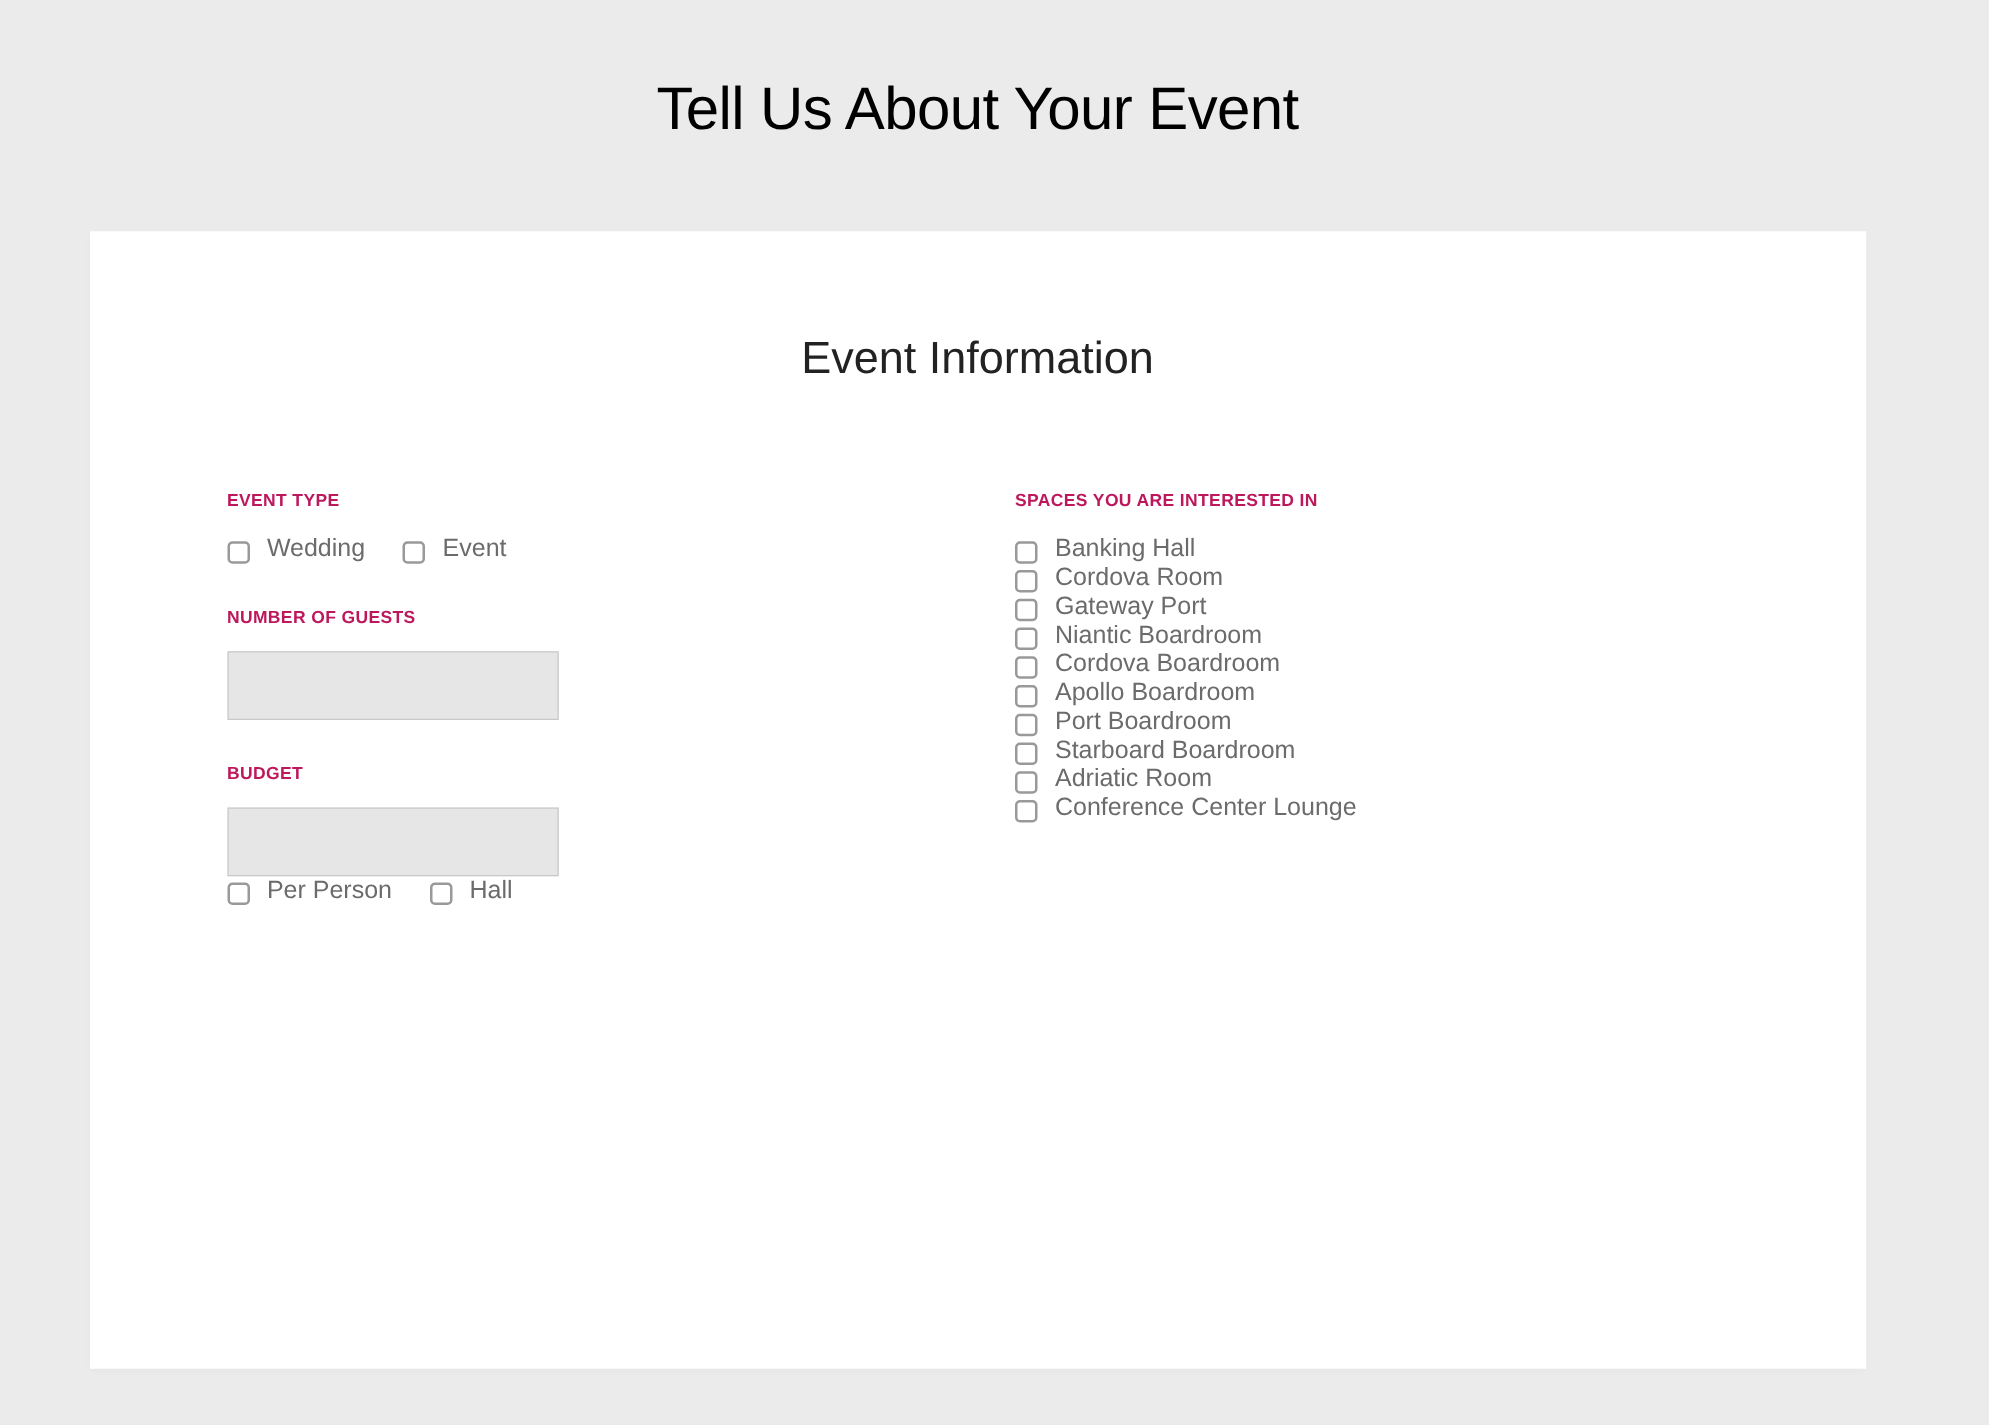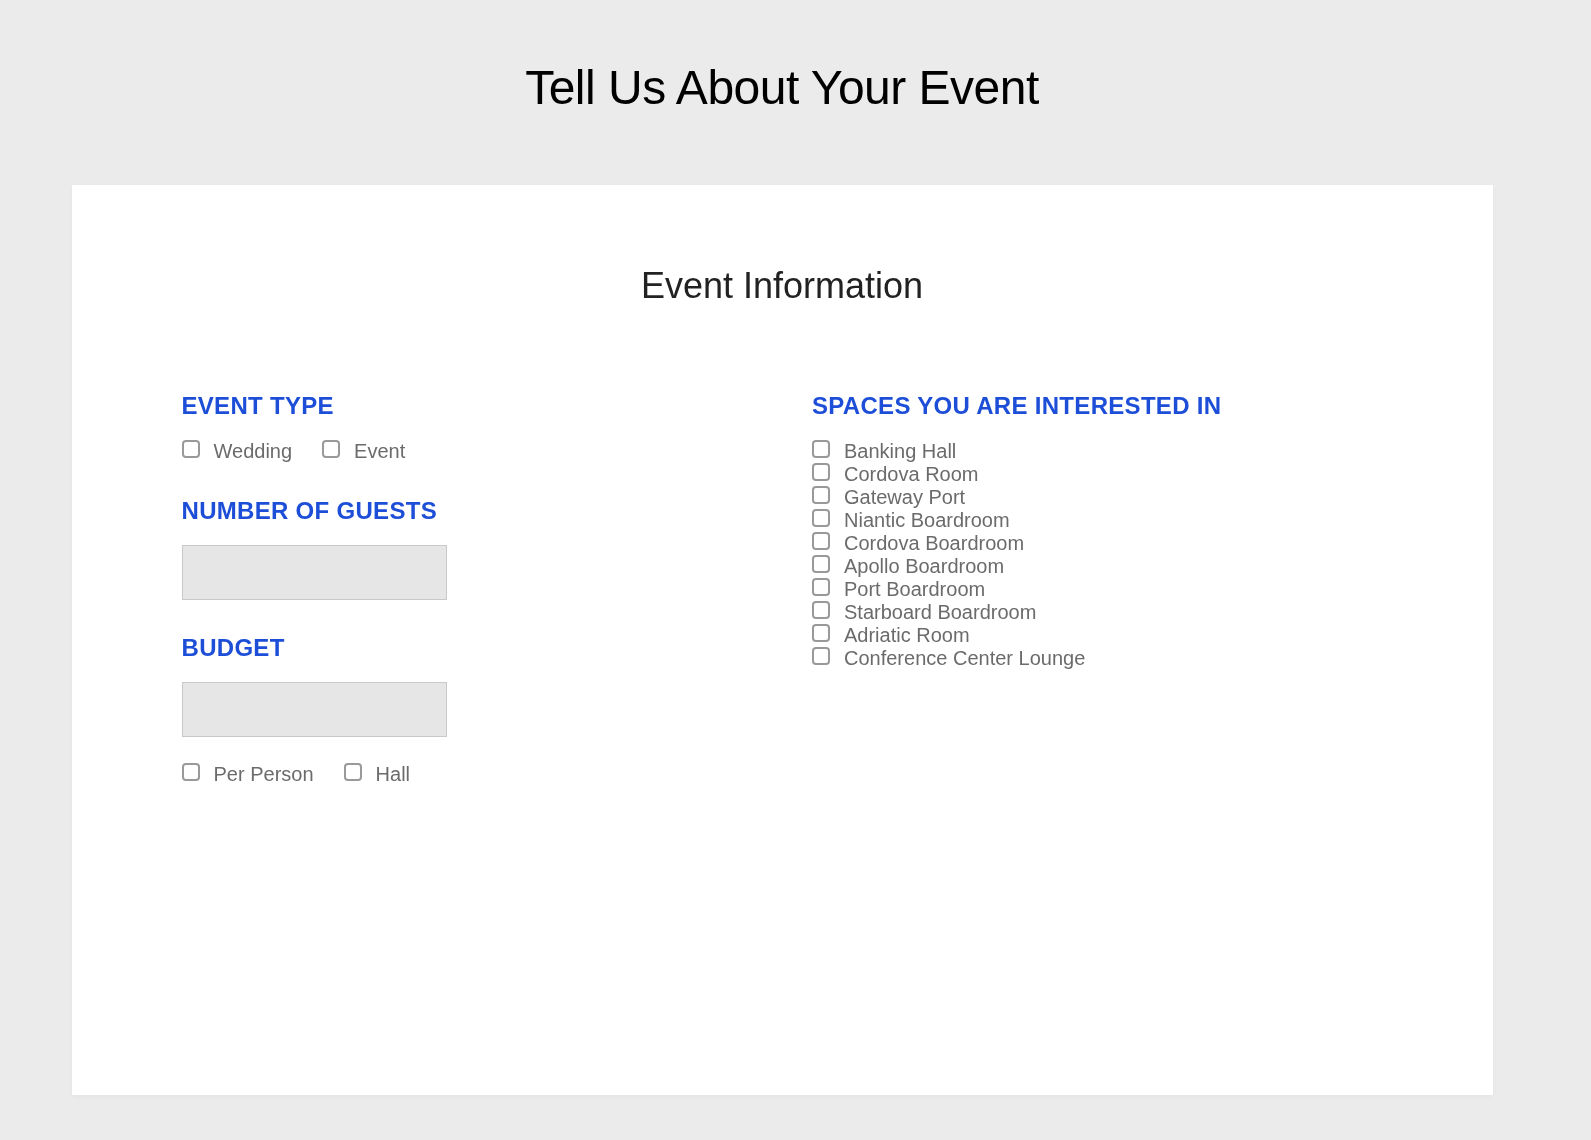--- a/index.html
+++ b/index.html
@@ -42,36 +42,36 @@
     display: flex;
     gap: 60px;
   }
   .col-left, .col-right {
     flex: 1;
   }
   .field-group {
     margin-bottom: 34px;
   }
   .field-label {
-    font-size: 24px;
+    font-size: 14px;
     font-weight: 700;
     letter-spacing: 0.3px;
     text-transform: uppercase;
     margin-bottom: 20px;
-    color: #1d4ed8;
+    color: #be185d;
   }
   .inline-checks {
     display: flex;
     gap: 30px;
     align-items: center;
     margin-bottom: 30px;
   }
   .check-row {
     display: flex;
-    align-items: flex-start;
+    align-items: flex-end;
     gap: 14px;
   }
   .check-box {
     width: 18px;
     height: 18px;
     border: 2px solid #999;
     border-radius: 4px;
     background: #fff;
     flex: none;
     cursor: pointer;
@@ -137,21 +137,21 @@
 
 
         <div class="field-group">
           <div class="field-label">NUMBER OF GUESTS</div>
           <input class="text-input" type="text" value="" style="">
         </div>
 
         <div class="field-group">
           <div class="field-label">BUDGET</div>
           <input class="text-input" type="text" value="" style="">
-          <div class="inline-checks" style="margin-top:26px">
+          <div class="inline-checks" style="">
             <label class="check-row">
               <span class="check-box"></span>
               <span class="check-label">Per Person</span>
             </label>
             <label class="check-row">
               <span class="check-box"></span>
               <span class="check-label">Hall</span>
             </label>
           </div>
         </div>

